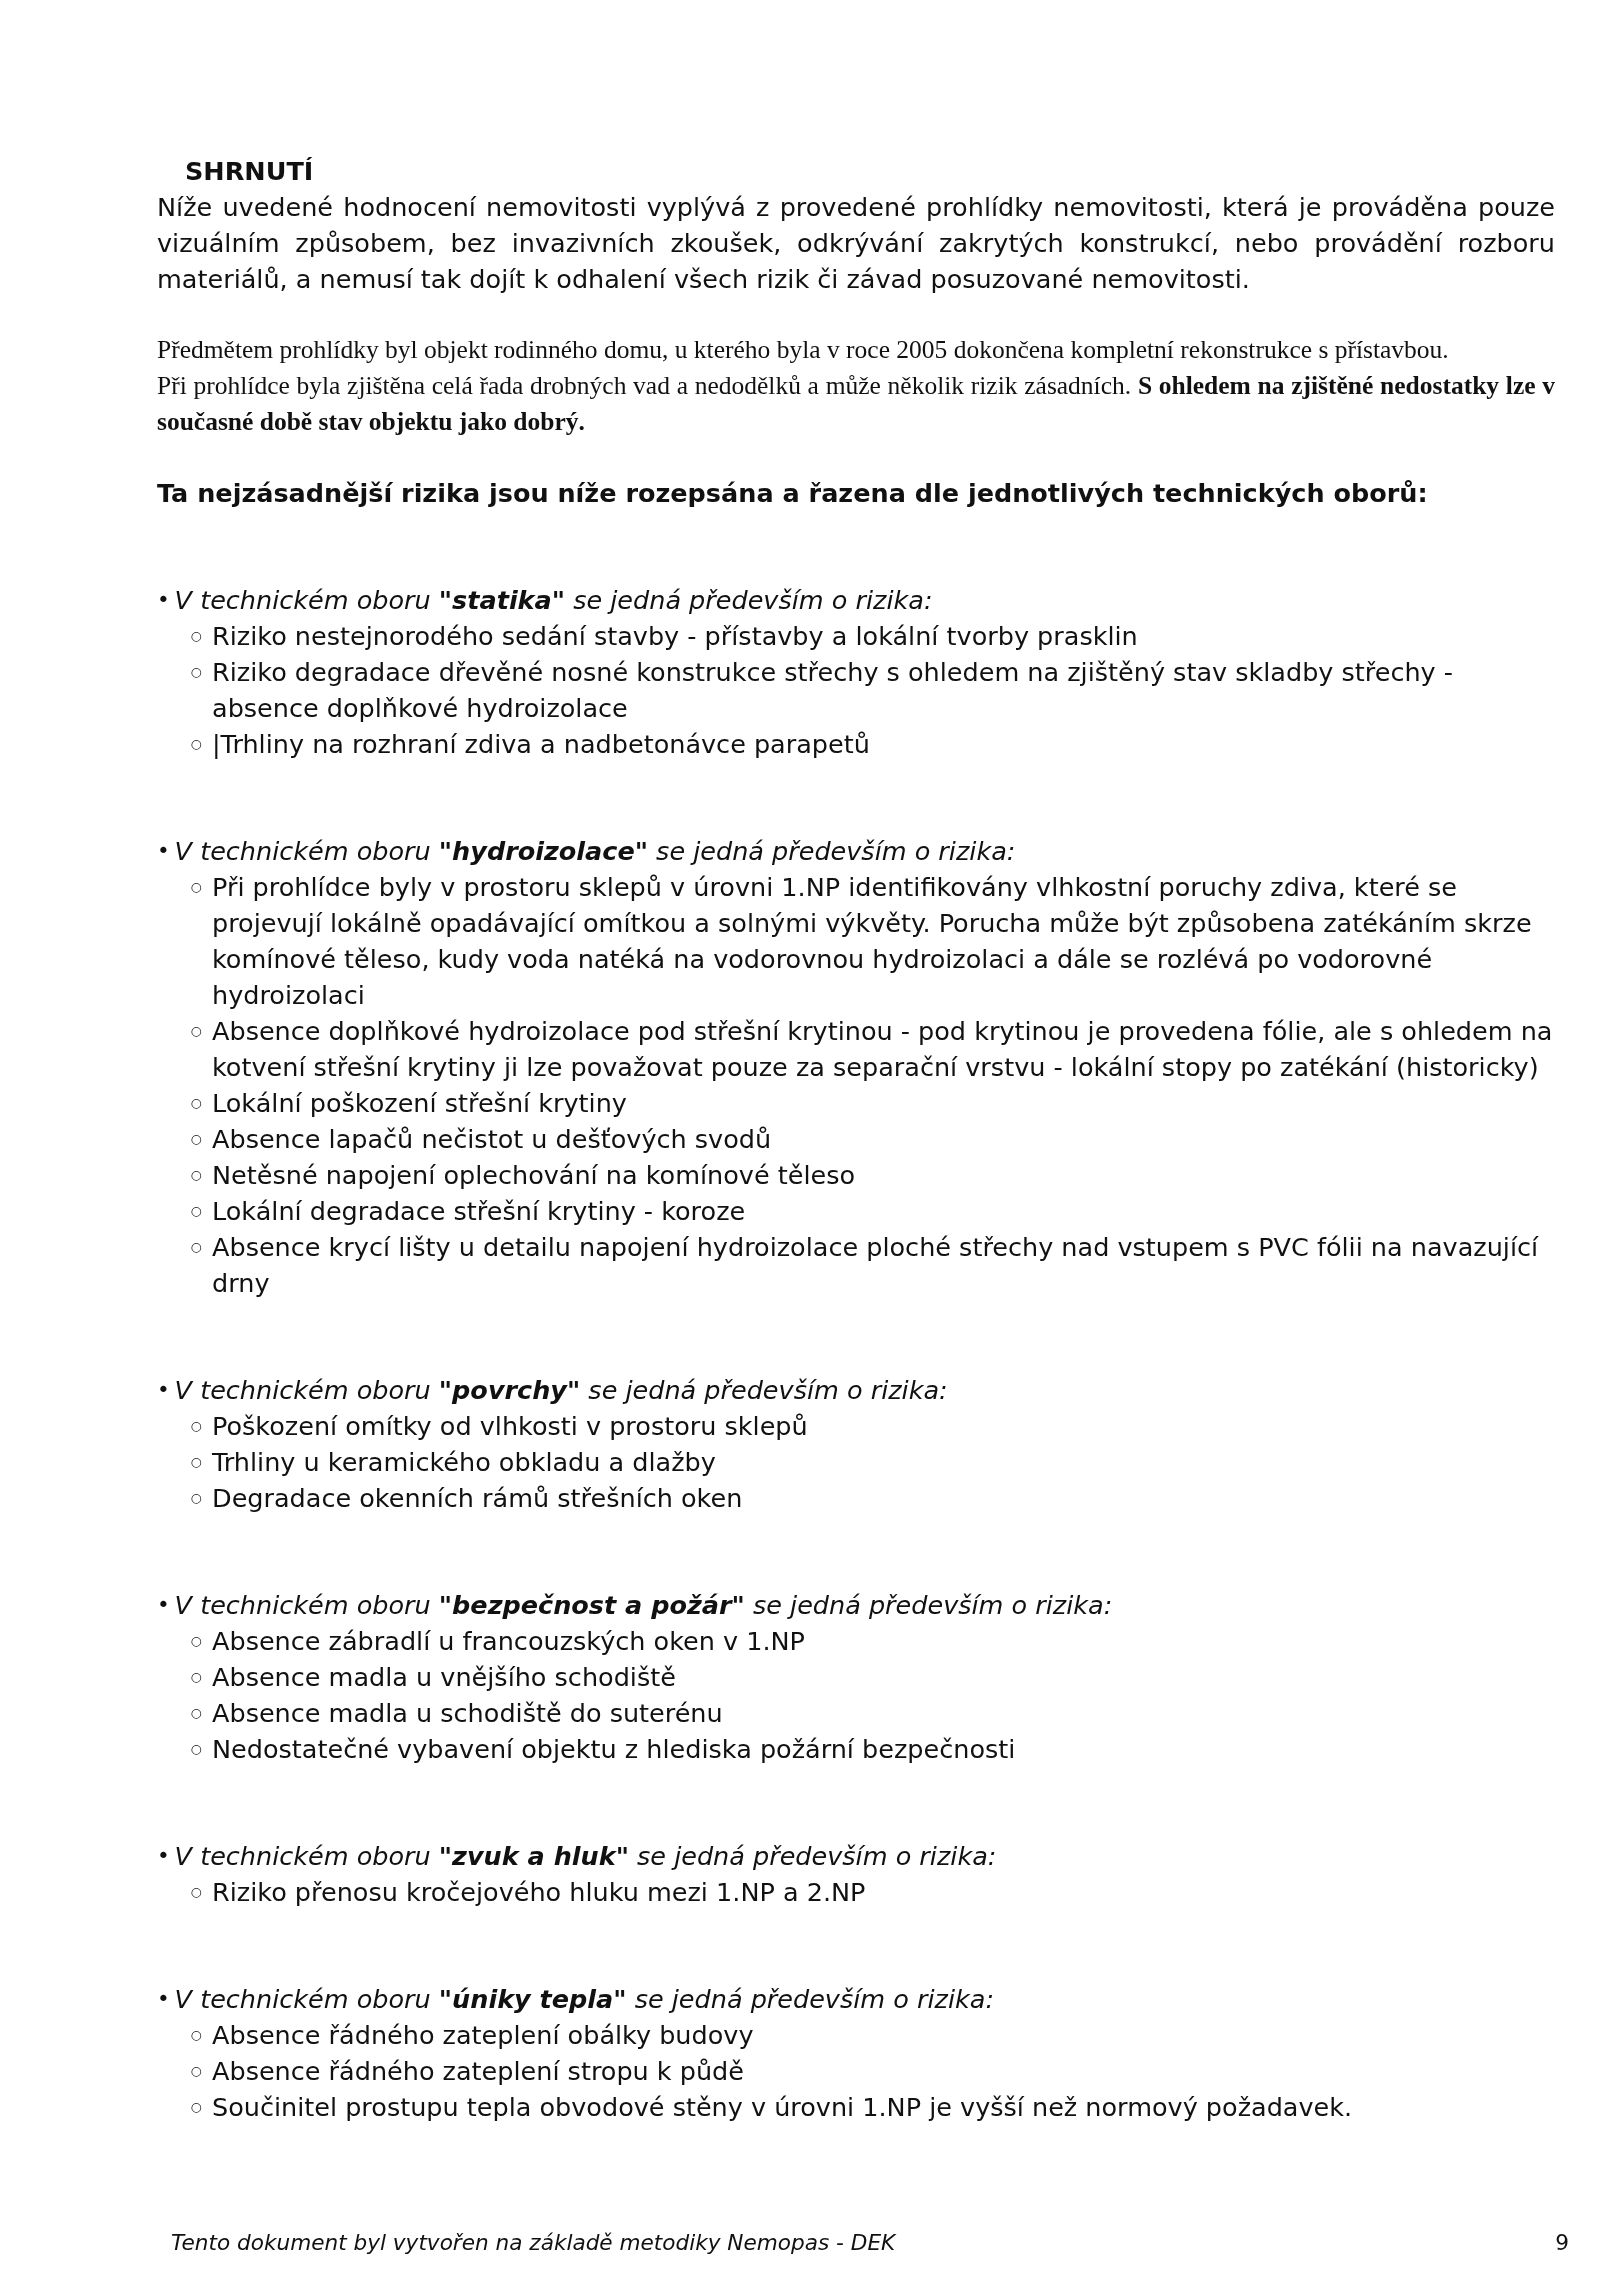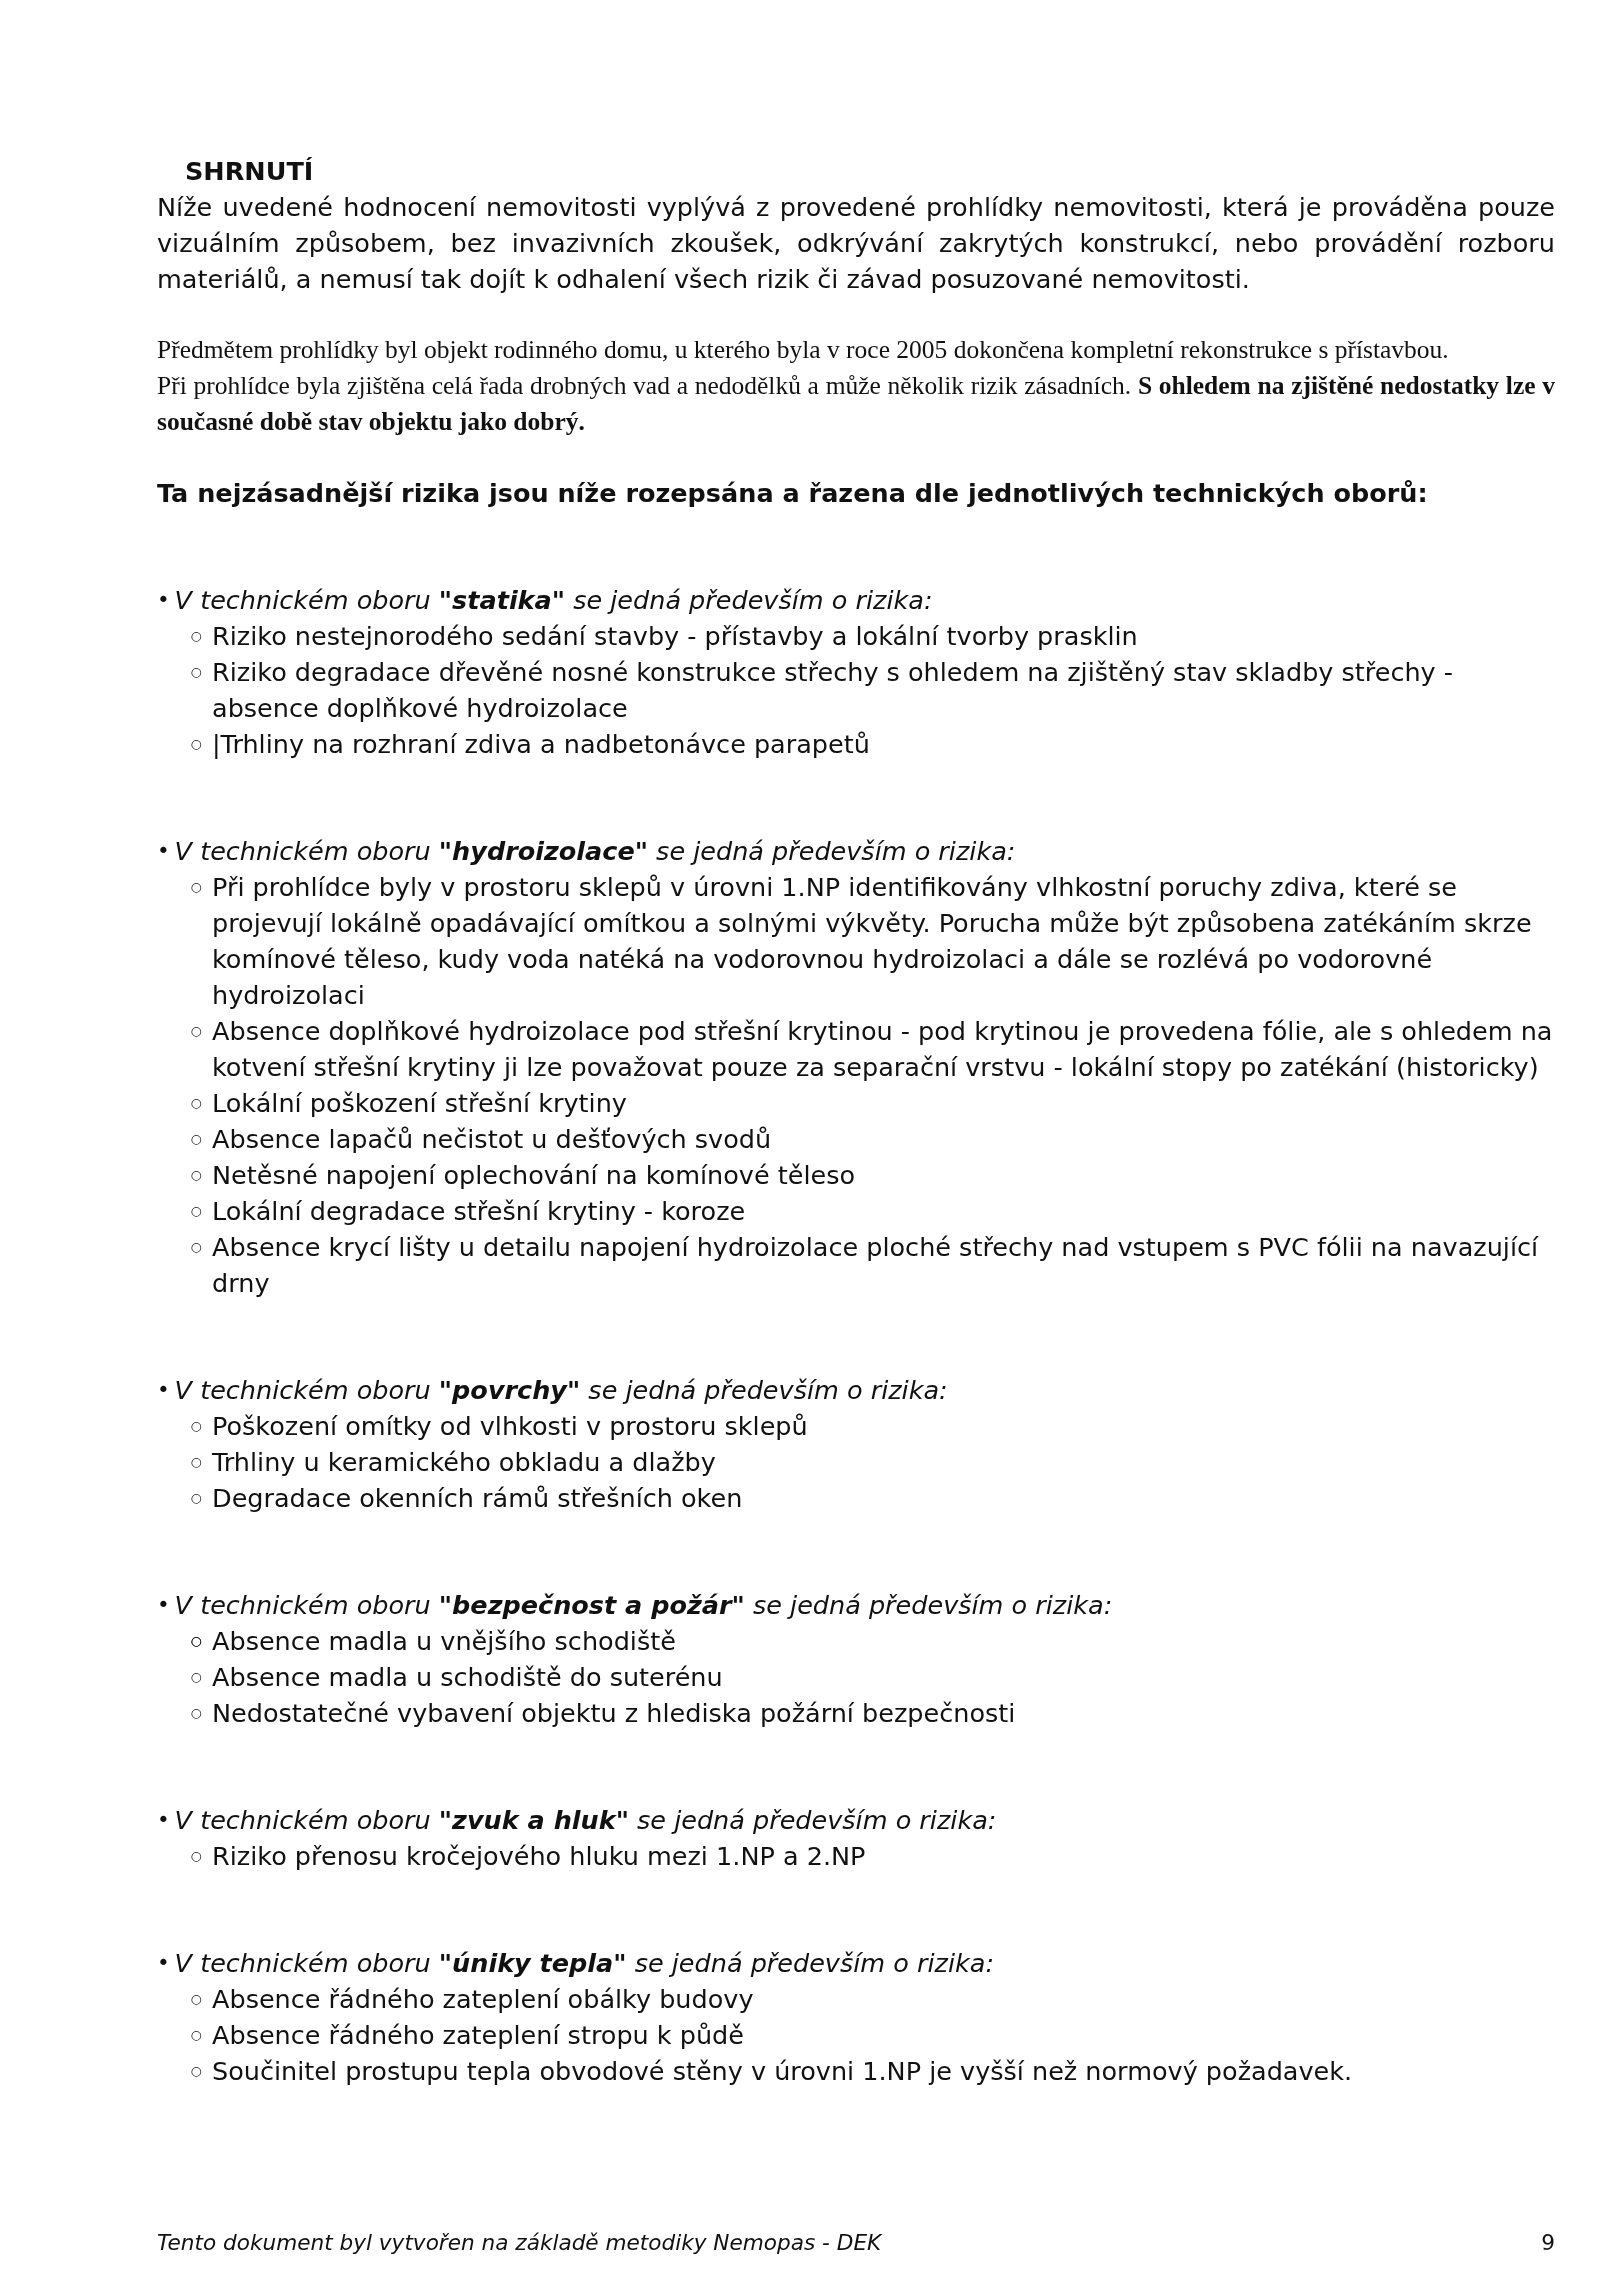--- a/index.html
+++ b/index.html
@@ -12,21 +12,21 @@
     .gap { height: 35px; }
     .bold { font-weight: bold; }
     .section { margin-top: 71px; }
     .section.first { margin-top: 71px; }
     .sec-head { position: relative; padding-left: 17.6px; font-style: italic; }
     .sec-head .bullet { position: absolute; left: 0; top: 0; font-style: normal; font-size: 21.6px; }
     .sec-head .kw { font-weight: bold; }
     ul.items { list-style: none; margin: 0; padding: 0 0 0 55px; }
     ul.items li { position: relative; }
     ul.items li .sub-bullet { position: absolute; left: -21.6px; top: 0; font-size: 12.7px; }
-    .footer { position: absolute; left: 157px; top: 2230px; width: 1398px; font-size: 21.6px; font-style: italic; }
+    .footer { position: absolute; left: 171px; top: 2230px; width: 1398px; font-size: 21.6px; font-style: italic; }
     .footer .page-num { position: absolute; right: 0; top: 0; font-style: normal; }
   </style>
 </head>
 <body>
 
 <div class="page">
   <div class="heading">SHRNUTÍ</div>
   <div class="intro">Níže uvedené hodnocení nemovitosti vyplývá z provedené prohlídky nemovitosti, která je prováděna pouze vizuálním způsobem, bez invazivních zkoušek, odkrývání zakrytých konstrukcí, nebo provádění rozboru materiálů, a nemusí tak dojít k odhalení všech rizik či závad posuzované nemovitosti.</div>
   <div class="gap"></div>
   <div class="para">Předmětem prohlídky byl objekt rodinného domu, u kterého byla v roce 2005 dokončena kompletní rekonstrukce s přístavbou.</div>
@@ -61,21 +61,21 @@
         <div class="sec-head"><span class="bullet">•</span><span>V technickém oboru </span><span class="kw">"povrchy"</span><span> se jedná především o rizika:</span></div>
         <ul class="items">
           <li><span class="sub-bullet">○</span><span>Poškození omítky od vlhkosti v prostoru sklepů</span></li>
           <li><span class="sub-bullet">○</span><span>Trhliny u keramického obkladu a dlažby</span></li>
           <li><span class="sub-bullet">○</span><span>Degradace okenních rámů střešních oken</span></li>
         </ul>
       </div>
       <div class="section">
         <div class="sec-head"><span class="bullet">•</span><span>V technickém oboru </span><span class="kw">"bezpečnost a požár"</span><span> se jedná především o rizika:</span></div>
         <ul class="items">
-          <li><span class="sub-bullet">○</span></li>
+          <li><span class="sub-bullet">○</span><span>Absence zábradlí u francouzských oken v 1.NP</span></li>
           <li><span class="sub-bullet">○</span><span>Absence madla u vnějšího schodiště</span></li>
           <li><span class="sub-bullet">○</span><span>Absence madla u schodiště do suterénu</span></li>
           <li><span class="sub-bullet">○</span><span>Nedostatečné vybavení objektu z hlediska požární bezpečnosti</span></li>
         </ul>
       </div>
       <div class="section">
         <div class="sec-head"><span class="bullet">•</span><span>V technickém oboru </span><span class="kw">"zvuk a hluk"</span><span> se jedná především o rizika:</span></div>
         <ul class="items">
           <li><span class="sub-bullet">○</span><span>Riziko přenosu kročejového hluku mezi 1.NP a 2.NP</span></li>
         </ul>

